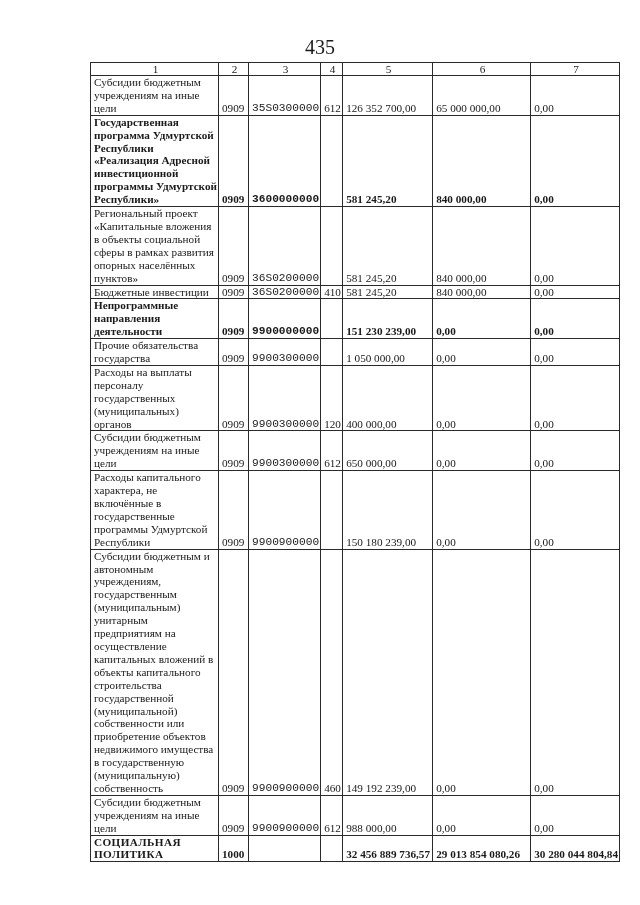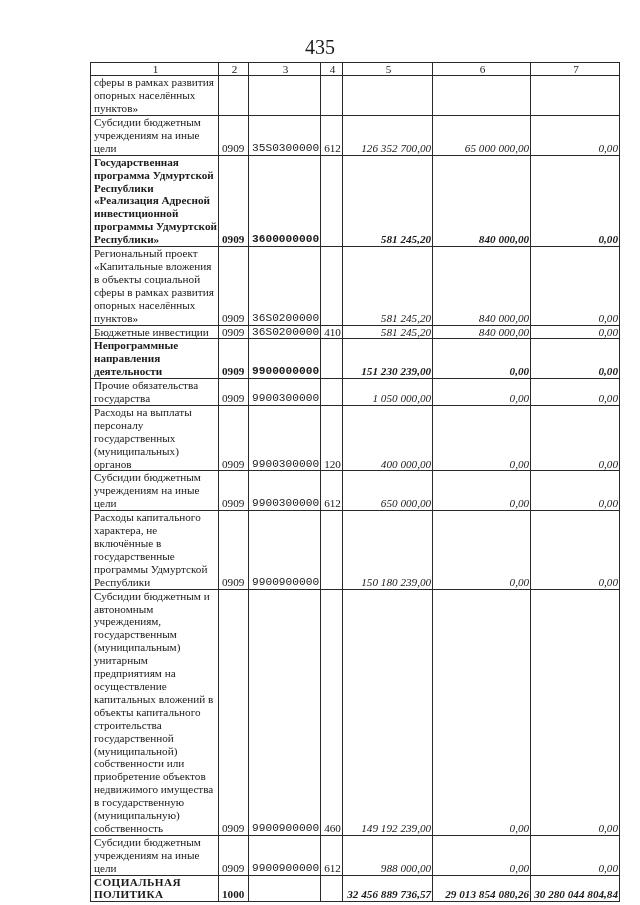--- a/index.html
+++ b/index.html
@@ -6,21 +6,21 @@
   body { width: 640px; height: 905px; position: relative; overflow: hidden;
          font-family: "Liberation Serif", "DejaVu Serif", serif; color: #1a1a1a; }
   .page-number { position: absolute; top: 36px; left: 0; width: 640px; text-align: center;
                  font-size: 20px; }
   .doc-table { position: absolute; left: 90px; top: 62px; border-collapse: collapse;
                table-layout: fixed; font-size: 11.2px; line-height: 12.9px; }
   .doc-table td { border: 1px solid #2a2a2a; padding: 0 1px 0 3px; vertical-align: bottom;
                   overflow: hidden; white-space: nowrap; }
   .doc-table td.name { white-space: normal; }
   .doc-table tr.head td { text-align: center; vertical-align: middle; height: 12px; line-height: 12px; }
-  .doc-table td.num { text-align: right; padding-right: 1px; font-style: italic; }
+  .doc-table td.num { text-align: left; padding-right: 1px; }
   .doc-table td.c2 { text-align: left; }
   .doc-table td.c3 { text-align: center; font-family: Liberation Mono, monospace; }
   .doc-table td.c4 { text-align: left; }
   .doc-table tr.bold td { font-weight: bold; }
   .doc-table tr.caps td.name { letter-spacing: 0.4px; margin-left: 32px; }
   col.w1 { width: 128px; } col.w2 { width: 30px; } col.w3 { width: 60px; } col.w4 { width: 22px; }
   col.w5 { width: 90px; } col.w6 { width: 98px; } col.w7 { width: 88px; }
 </style>
 </head>
 <body>
@@ -41,29 +41,20 @@
       <tr class="head">
     <td>1</td>
     <td>2</td>
     <td>3</td>
     <td>4</td>
     <td>5</td>
     <td>6</td>
     <td>7</td>
   </tr>
 
-  <tr style="height:40px">
-    <td class="name">сферы в рамках развития опорных населённых пунктов»</td>
-    <td class="c2"></td>
-    <td class="c3"></td>
-    <td class="c4"></td>
-    <td class="num"></td>
-    <td class="num"></td>
-    <td class="num"></td>
-  </tr>
 
   <tr style="height:39px">
     <td class="name">Субсидии бюджетным учреждениям на иные цели</td>
     <td class="c2">0909</td>
     <td class="c3">35S0300000</td>
     <td class="c4">612</td>
     <td class="num">126 352 700,00</td>
     <td class="num">65 000 000,00</td>
     <td class="num">0,00</td>
   </tr>

